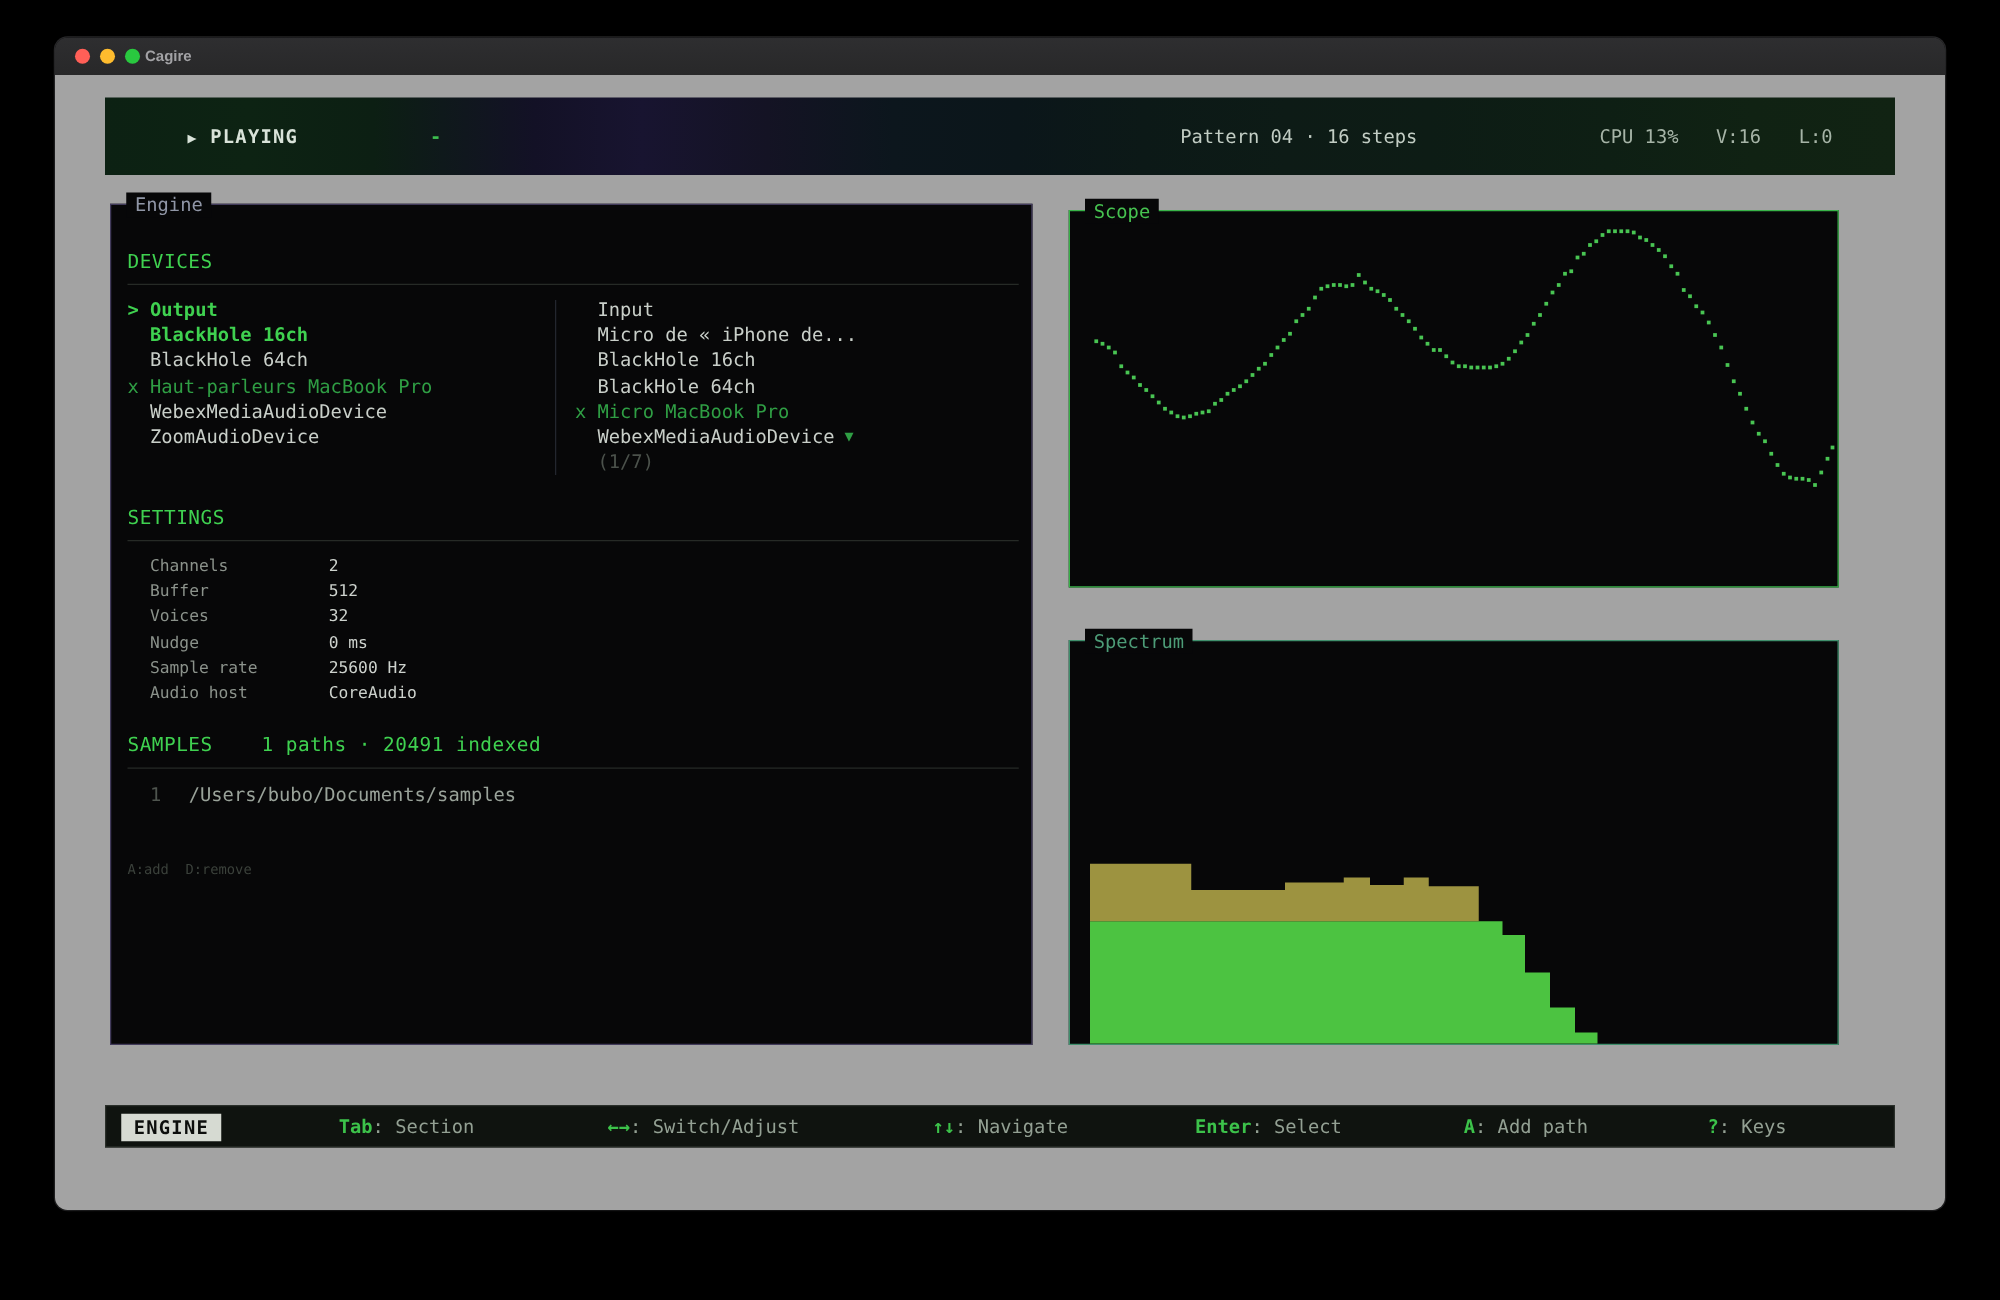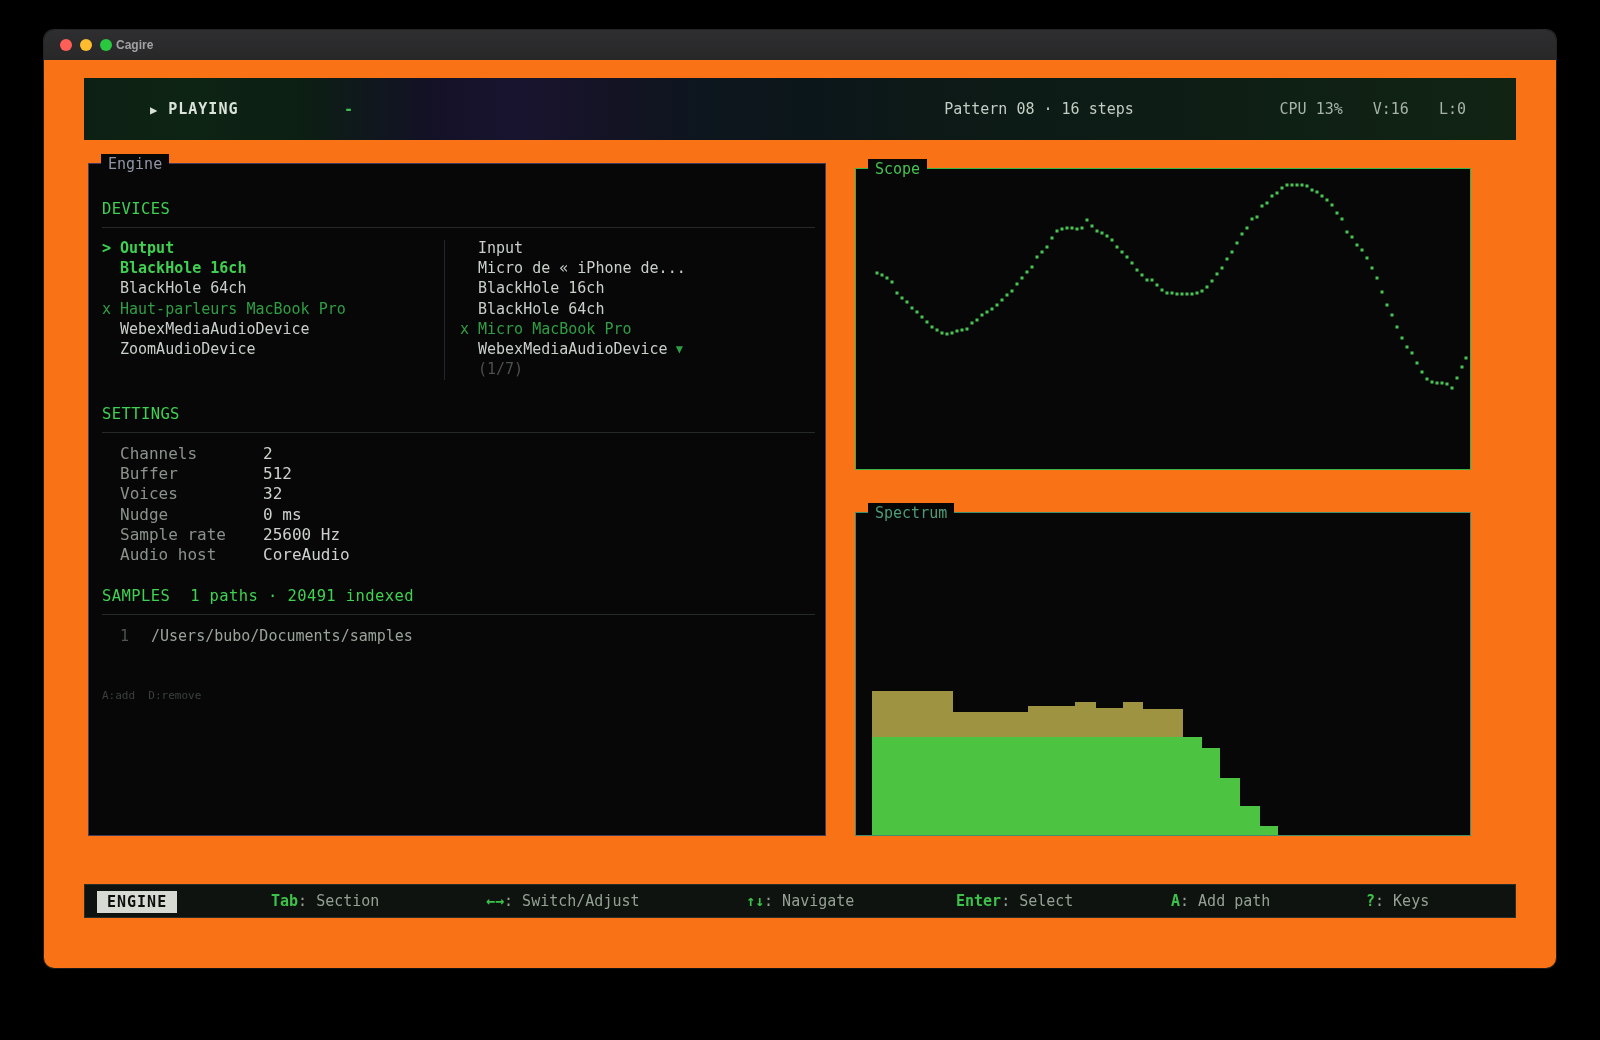--- a/index.html
+++ b/index.html
@@ -13,21 +13,21 @@
             background:#070708; border-radius:10px; overflow:hidden;
             box-shadow:0 24px 70px rgba(0,0,0,.75), 0 0 0 1px #2c2c2e; }
   .titlebar { position:absolute; left:0; top:0; right:0; height:30px;
               background:linear-gradient(#2e2e30,#282829); display:flex; align-items:center; }
   .lights { display:flex; gap:8px; margin-left:16px; }
   .light { width:12px; height:12px; border-radius:50%; display:inline-block; }
   .light.red { background:#ff5f57; } .light.yellow { background:#febc2e; } .light.green { background:#29c83f; }
   .wtitle { margin-left:4px; font-family:"Liberation Sans", sans-serif; font-size:12px;
             font-weight:bold; color:#a2a2a5; }
 
-  .app { position:absolute; left:0; top:30px; right:0; bottom:0; background:#f97316; }
+  .app { position:absolute; left:0; top:30px; right:0; bottom:0; background:#a3a3a3; }
 
   
   .topbar { position:absolute; left:40px; top:18px; width:1432px; height:62px;
             background:linear-gradient(90deg,
               #0c2113 0%, #0d2313 8%, #0c1f13 15%,
               #131126 24%, #181430 30%, #141324 37%,
               #0c161d 44%, #0b161a 51%,
               #0c1917 58%, #0d1b16 66%, #0d1c15 74%,
               #0e1f14 84%, #102213 92%, #112313 100%);
             font-size:15px; color:#c2cdc4; }
@@ -67,27 +67,27 @@
   .drow .gut { flex:0 0 18px; color:#2f9e44; }
   .drow .lbl { color:#c9cfc9; }
   .drow.head .lbl { color:#c9cfc9; }
   .drow.head.focus .gut { color:#3fd150; font-weight:bold; }
   .drow.head.focus .lbl { color:#3fd150; font-weight:bold; }
   .drow.selected .lbl { color:#3fd150; font-weight:bold; }
   .drow.active .lbl { color:#2f9e44; }
   .drow.muted .lbl { color:#4b514b; }
   .drow .suffix { color:#2f9e44; font-size:12px; margin-left:8px; }
 
-  .settings-rows { position:absolute; left:31px; top:280px; font-size:16px; }
+  .settings-rows { position:absolute; left:31px; top:280px; font-size:13px; }
   .srow { display:flex; height:20.2px; line-height:20.2px; white-space:pre; }
   .srow .slabel { width:143px; color:#8b928b; }
   .srow .sval { color:#cdd2cd; }
 
   .samples-head { top:423px; }
-  .samples-head .summary { margin-left:20px; }
+  .samples-head .summary { margin-left:39px; }
   .path-row { position:absolute; left:31px; top:462px; font-size:15px; height:20px;
               line-height:20px; white-space:pre; display:flex; }
   .path-row .pidx { width:31px; color:#4e544e; }
   .path-row .ppath { color:#9aa39a; }
   .samples-hint { position:absolute; left:13px; top:525px; font-size:11px; color:#3b413b; white-space:pre; }
 
   
   .statusbar { position:absolute; left:40px; top:824px; width:1432px; height:34px;
                background:#0f130f; border:1px solid #2a2f2a; font-size:15px; }
   .mode-chip { position:absolute; left:12px; top:6px; height:22px; line-height:22px;
@@ -108,21 +108,21 @@
         <span class="light green"></span>
       </div>
       <span class="wtitle">Cagire</span>
     </div>
 
     <div class="app">
 
       <div class="topbar">
         <span class="t-playing"><span class="tri">▶</span><span>PLAYING</span></span>
         <span class="t-tick">-</span>
-        <span class="t-pattern">Pattern 08 · 16 steps</span>
+        <span class="t-pattern">Pattern 04 · 16 steps</span>
         <span class="t-stats"><b>CPU 13%</b><b>V:16</b><b>L:0</b></span>
       </div>
 
       <div class="panel engine">
         <span class="panel-label">Engine</span>
 
         <span class="heading" style="top:36px;">DEVICES</span>
         <div class="hrule" style="top:63px;"></div>
 
         <div class="devcol out" id="dev-out">

